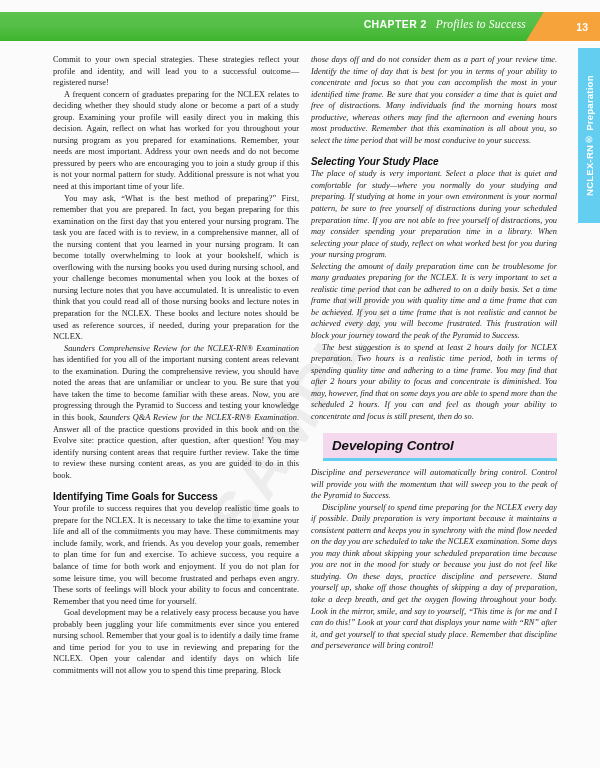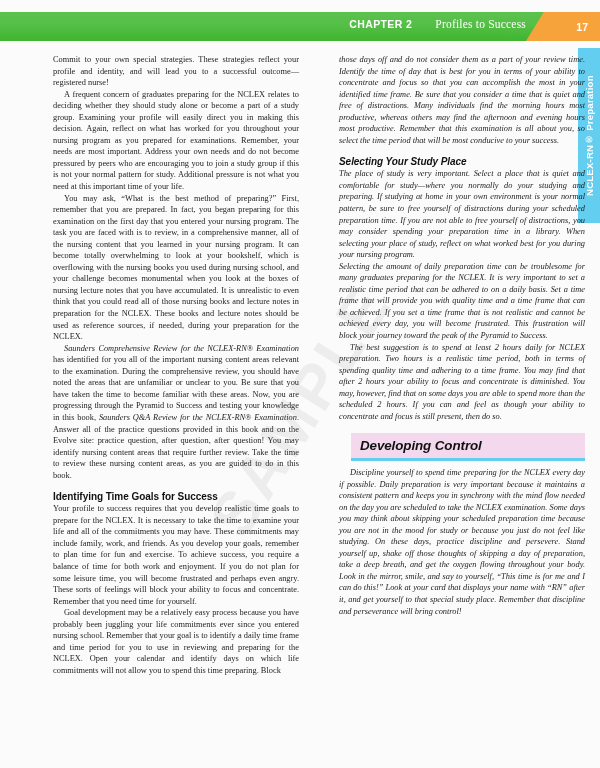--- a/index.html
+++ b/index.html
@@ -32,32 +32,33 @@
     height: 29px;
     background: linear-gradient(to bottom, #5cc24e 0%, #54bf46 45%, #3fb52f 100%);
   }
   .header-inner {
     position: absolute;
     right: 74px;
     top: 12px;
     height: 23px;
     display: flex;
     align-items: center;
-    gap: 23px;
+    gap: 9px;
     color: #ffffff;
   }
   .chapter-label {
     font-family: "Liberation Sans", sans-serif;
     font-weight: bold;
     font-size: 10.5px;
     letter-spacing: 0.4px;
     color: #ffffff;
   }
   .chapter-title {
     font-family: "Liberation Serif", serif;
+    font-style: italic;
     font-size: 11.5px;
     color: #ffffff;
     letter-spacing: 0.2px;
   }
   
   .folio-shape {
     position: absolute;
     right: 0;
     top: 12px;
     width: 74px;
@@ -129,21 +130,20 @@
 
   
   .columns {
     position: absolute;
     left: 0;
     top: 54px;
     width: 600px;
     height: 700px;
     display: flex;
     z-index: 2;
-    gap: 28px;
   }
   .col {
     width: 246px;
     position: relative;
   }
   .col-left  { margin-left: 53px; }
   .col-right { margin-left: 12px; font-style: italic; }
 
   p.body {
     margin: 0;
@@ -189,21 +189,21 @@
 <body>
 
 <div class="page">
 
   <div class="header-bar"></div>
   <div class="header-inner">
     <span class="chapter-label">CHAPTER 2</span>
     <span class="chapter-title">Profiles to Success</span>
   </div>
   <div class="folio-shape"></div>
-  <div class="folio-num">17</div>
+  <div class="folio-num">13</div>
 
   <div class="side-tab"></div>
   <div class="side-tab-label">NCLEX-RN® Preparation</div>
 
   <div class="watermark">SAMPLE</div>
 
   <div class="columns">
 
     <div class="col col-left">
 
@@ -226,17 +226,18 @@
       <p class="body noind">The place of study is very important. Select a place that is quiet and comfortable for study—where you normally do your studying and preparing. If studying at home in your own environment is your normal pattern, be sure to free yourself of distractions during your scheduled preparation time. If you are not able to free yourself of distractions, you may consider spending your preparation time in a library. When selecting your place of study, reflect on what worked best for you during your nursing program.</p>
 
       <p class="body noind">Selecting the amount of daily preparation time can be troublesome for many graduates preparing for the NCLEX. It is very important to set a realistic time period that can be adhered to on a daily basis. Set a time frame that will provide you with quality time and a time frame that can be achieved. If you set a time frame that is not realistic and cannot be achieved every day, you will become frustrated. This frustration will block your journey toward the peak of the Pyramid to Success.</p>
       <p class="body">The best suggestion is to spend at least 2 hours daily for NCLEX preparation. Two hours is a realistic time period, both in terms of spending quality time and adhering to a time frame. You may find that after 2 hours your ability to focus and concentrate is diminished. You may, however, find that on some days you are able to spend more than the scheduled 2 hours. If you can and feel as though your ability to concentrate and focus is still present, then do so.</p>
 
       <div class="ahead-wrap">
         <div class="ahead">Developing Control</div>
         <div class="ahead-rule"></div>
       </div>
 
+      <p class="body noind">Discipline and perseverance will automatically bring control. Control will provide you with the momentum that will sweep you to the peak of the Pyramid to Success.</p>
       <p class="body">Discipline yourself to spend time preparing for the NCLEX every day if possible. Daily preparation is very important because it maintains a consistent pattern and keeps you in synchrony with the mind flow needed on the day you are scheduled to take the NCLEX examination. Some days you may think about skipping your scheduled preparation time because you are not in the mood for study or because you just do not feel like studying. On these days, practice discipline and persevere. Stand yourself up, shake off those thoughts of skipping a day of preparation, take a deep breath, and get the oxygen flowing throughout your body. Look in the mirror, smile, and say to yourself, “This time is for me and I can do this!” Look at your card that displays your name with “RN” after it, and get yourself to that special study place. Remember that discipline and perseverance will bring control!</p>
     </div>
 
   </div>
 </div>
 
 </body></html>

